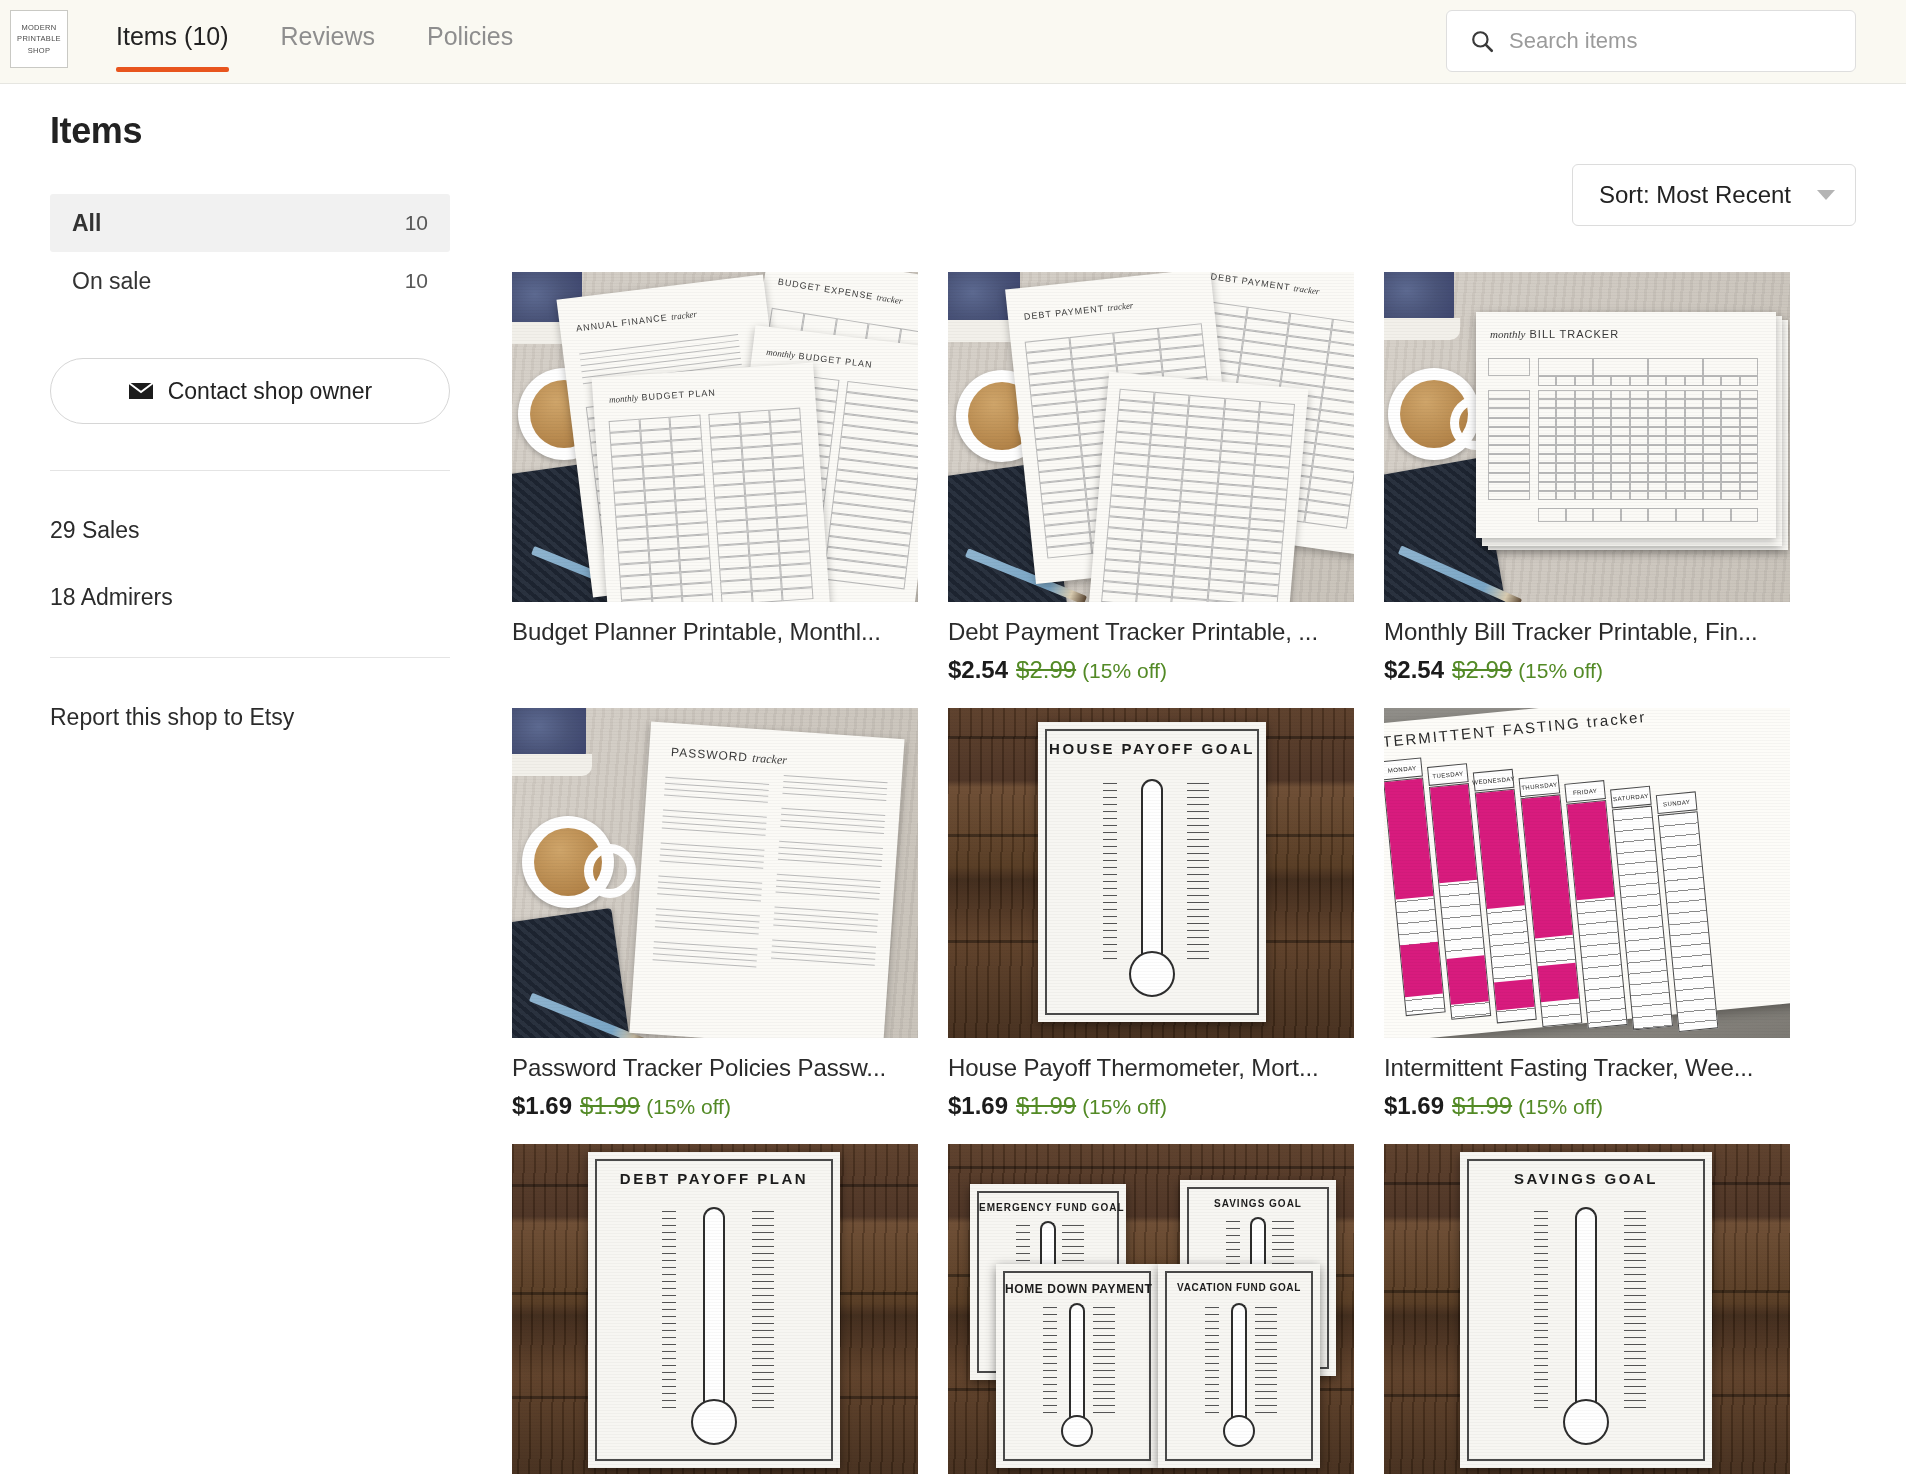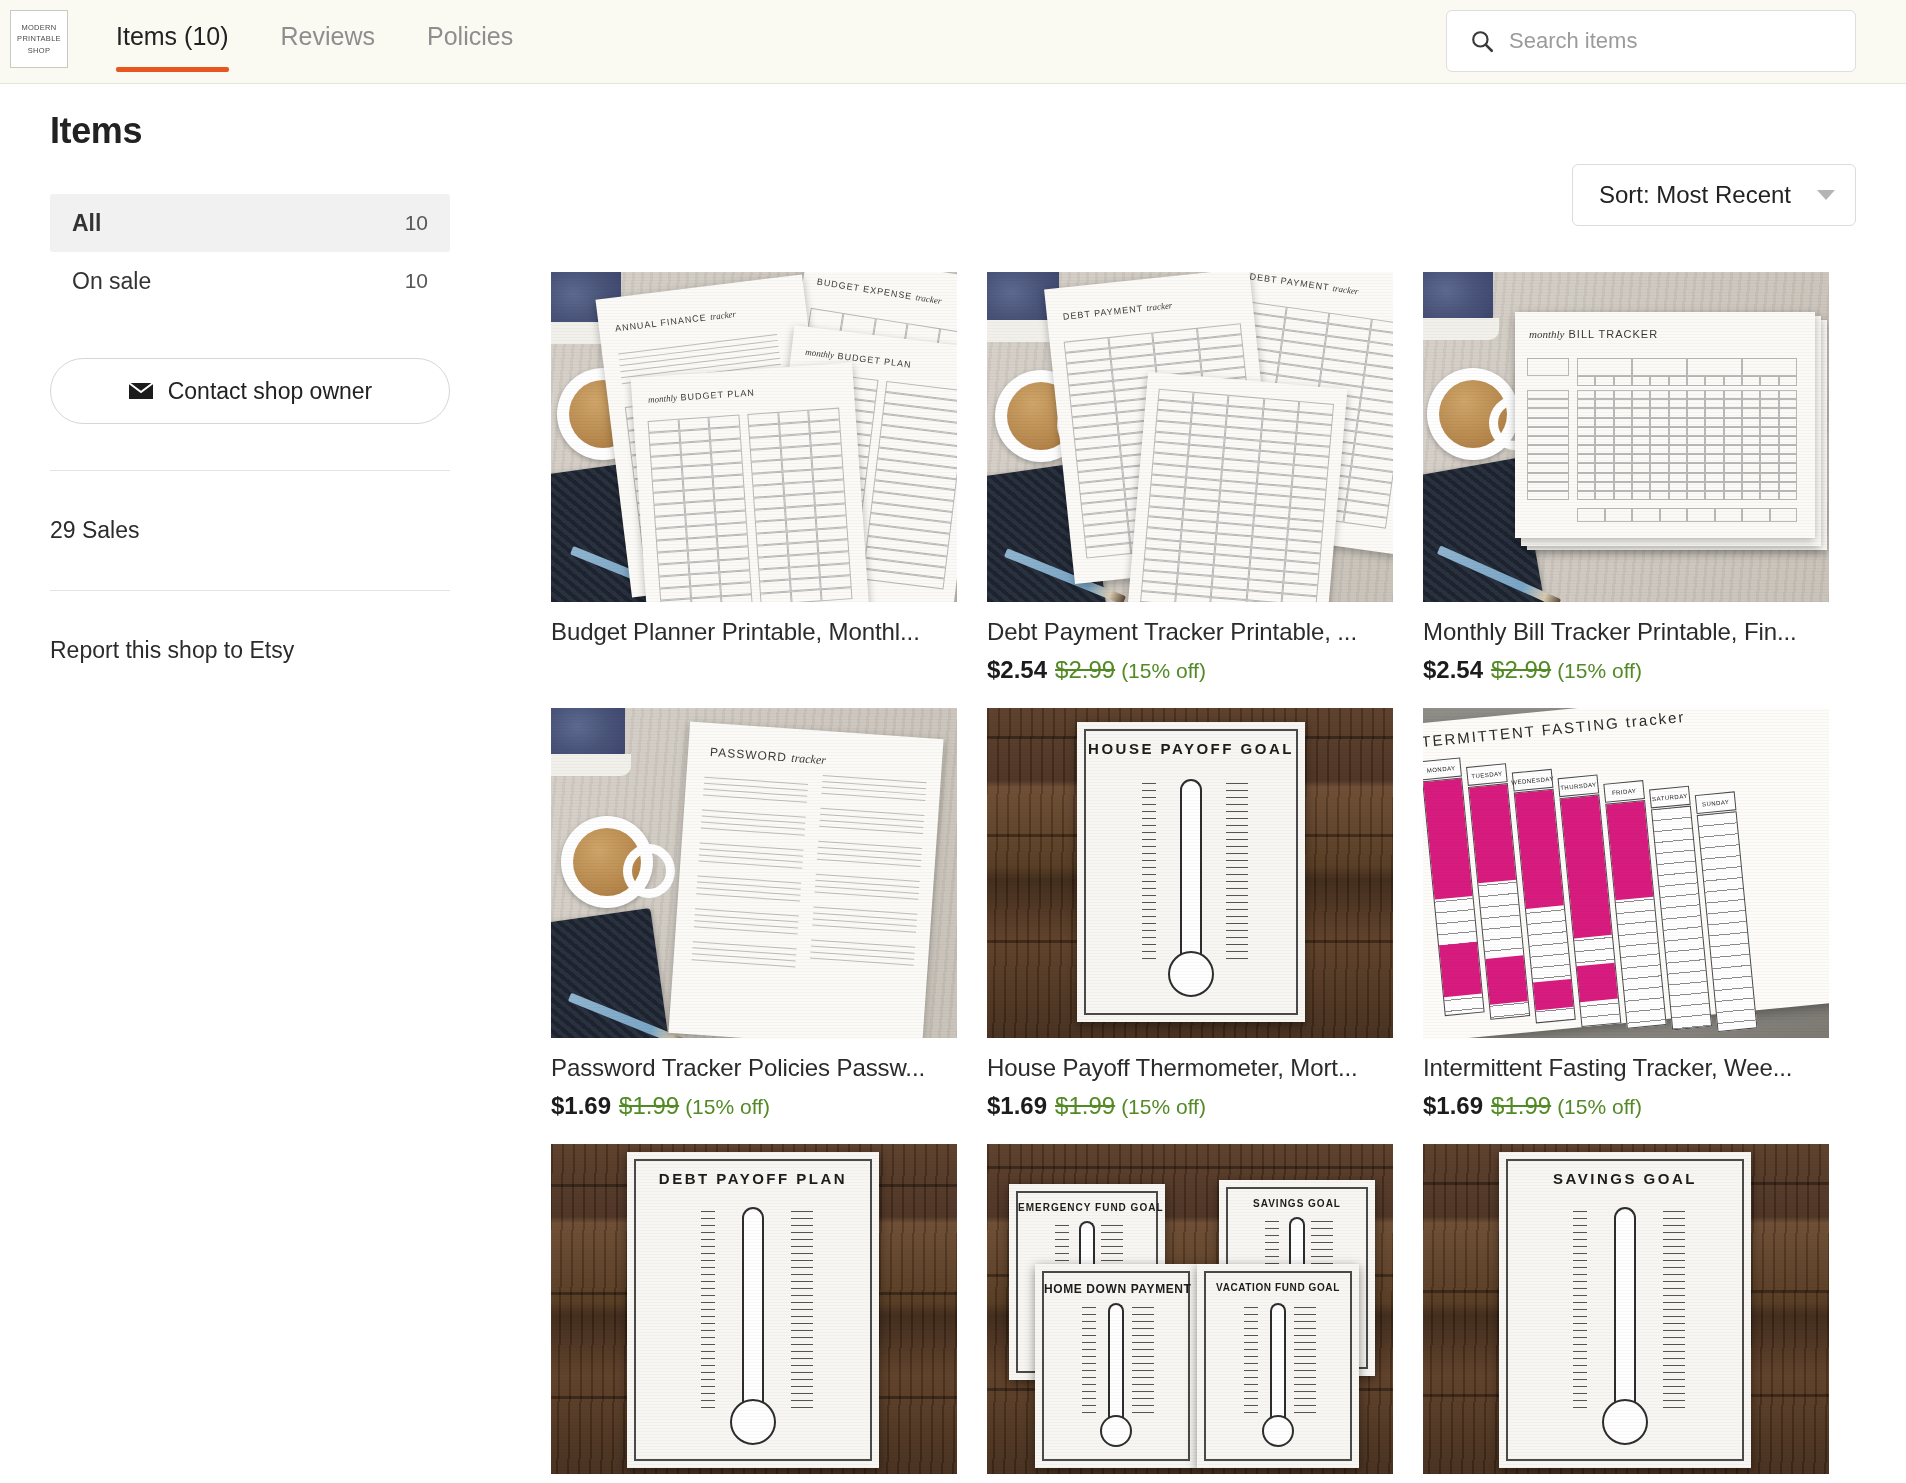--- a/index.html
+++ b/index.html
@@ -74,21 +74,21 @@
     border: none; outline: none;
     font-family: "Liberation Sans", sans-serif;
     font-size: 22px;
     color: #444;
     background: transparent;
     width: 320px;
   }
   .search-input::placeholder { color: #9b9b9b; }
 
   
-  .page { display: flex; padding: 0 50px; position: relative; gap: 39px; }
+  .page { display: flex; padding: 0 50px; position: relative; }
   .sidebar { width: 450px; flex: none; padding-top: 26px; }
   .page-title {
     font-size: 36px; font-weight: bold;
     letter-spacing: -0.4px;
     margin: 0 0 42px 0;
   }
   .filter-list { width: 400px; }
   .filter-row {
     display: flex; align-items: center; justify-content: space-between;
     height: 58px;
@@ -363,20 +363,21 @@
       <svg class="mail-icon" viewBox="0 0 26 20">
         <path d="M1 2h24v16H1z" fill="#1c1c1c"></path>
         <path d="M1 2l12 9L25 2" fill="none" stroke="#ffffff" stroke-width="2"></path>
       </svg>
       <span>Contact shop owner</span>
     </div>
 
     <div class="divider"></div>
 
     <div class="stat">29 Sales</div>
+    <div class="stat">18 Admirers</div>
 
     <div class="divider"></div>
 
     <a class="report-link">Report this shop to Etsy</a>
   </div>
 
   <div class="main">
 
     <div class="sort-wrap">
       <div class="sort-btn">

